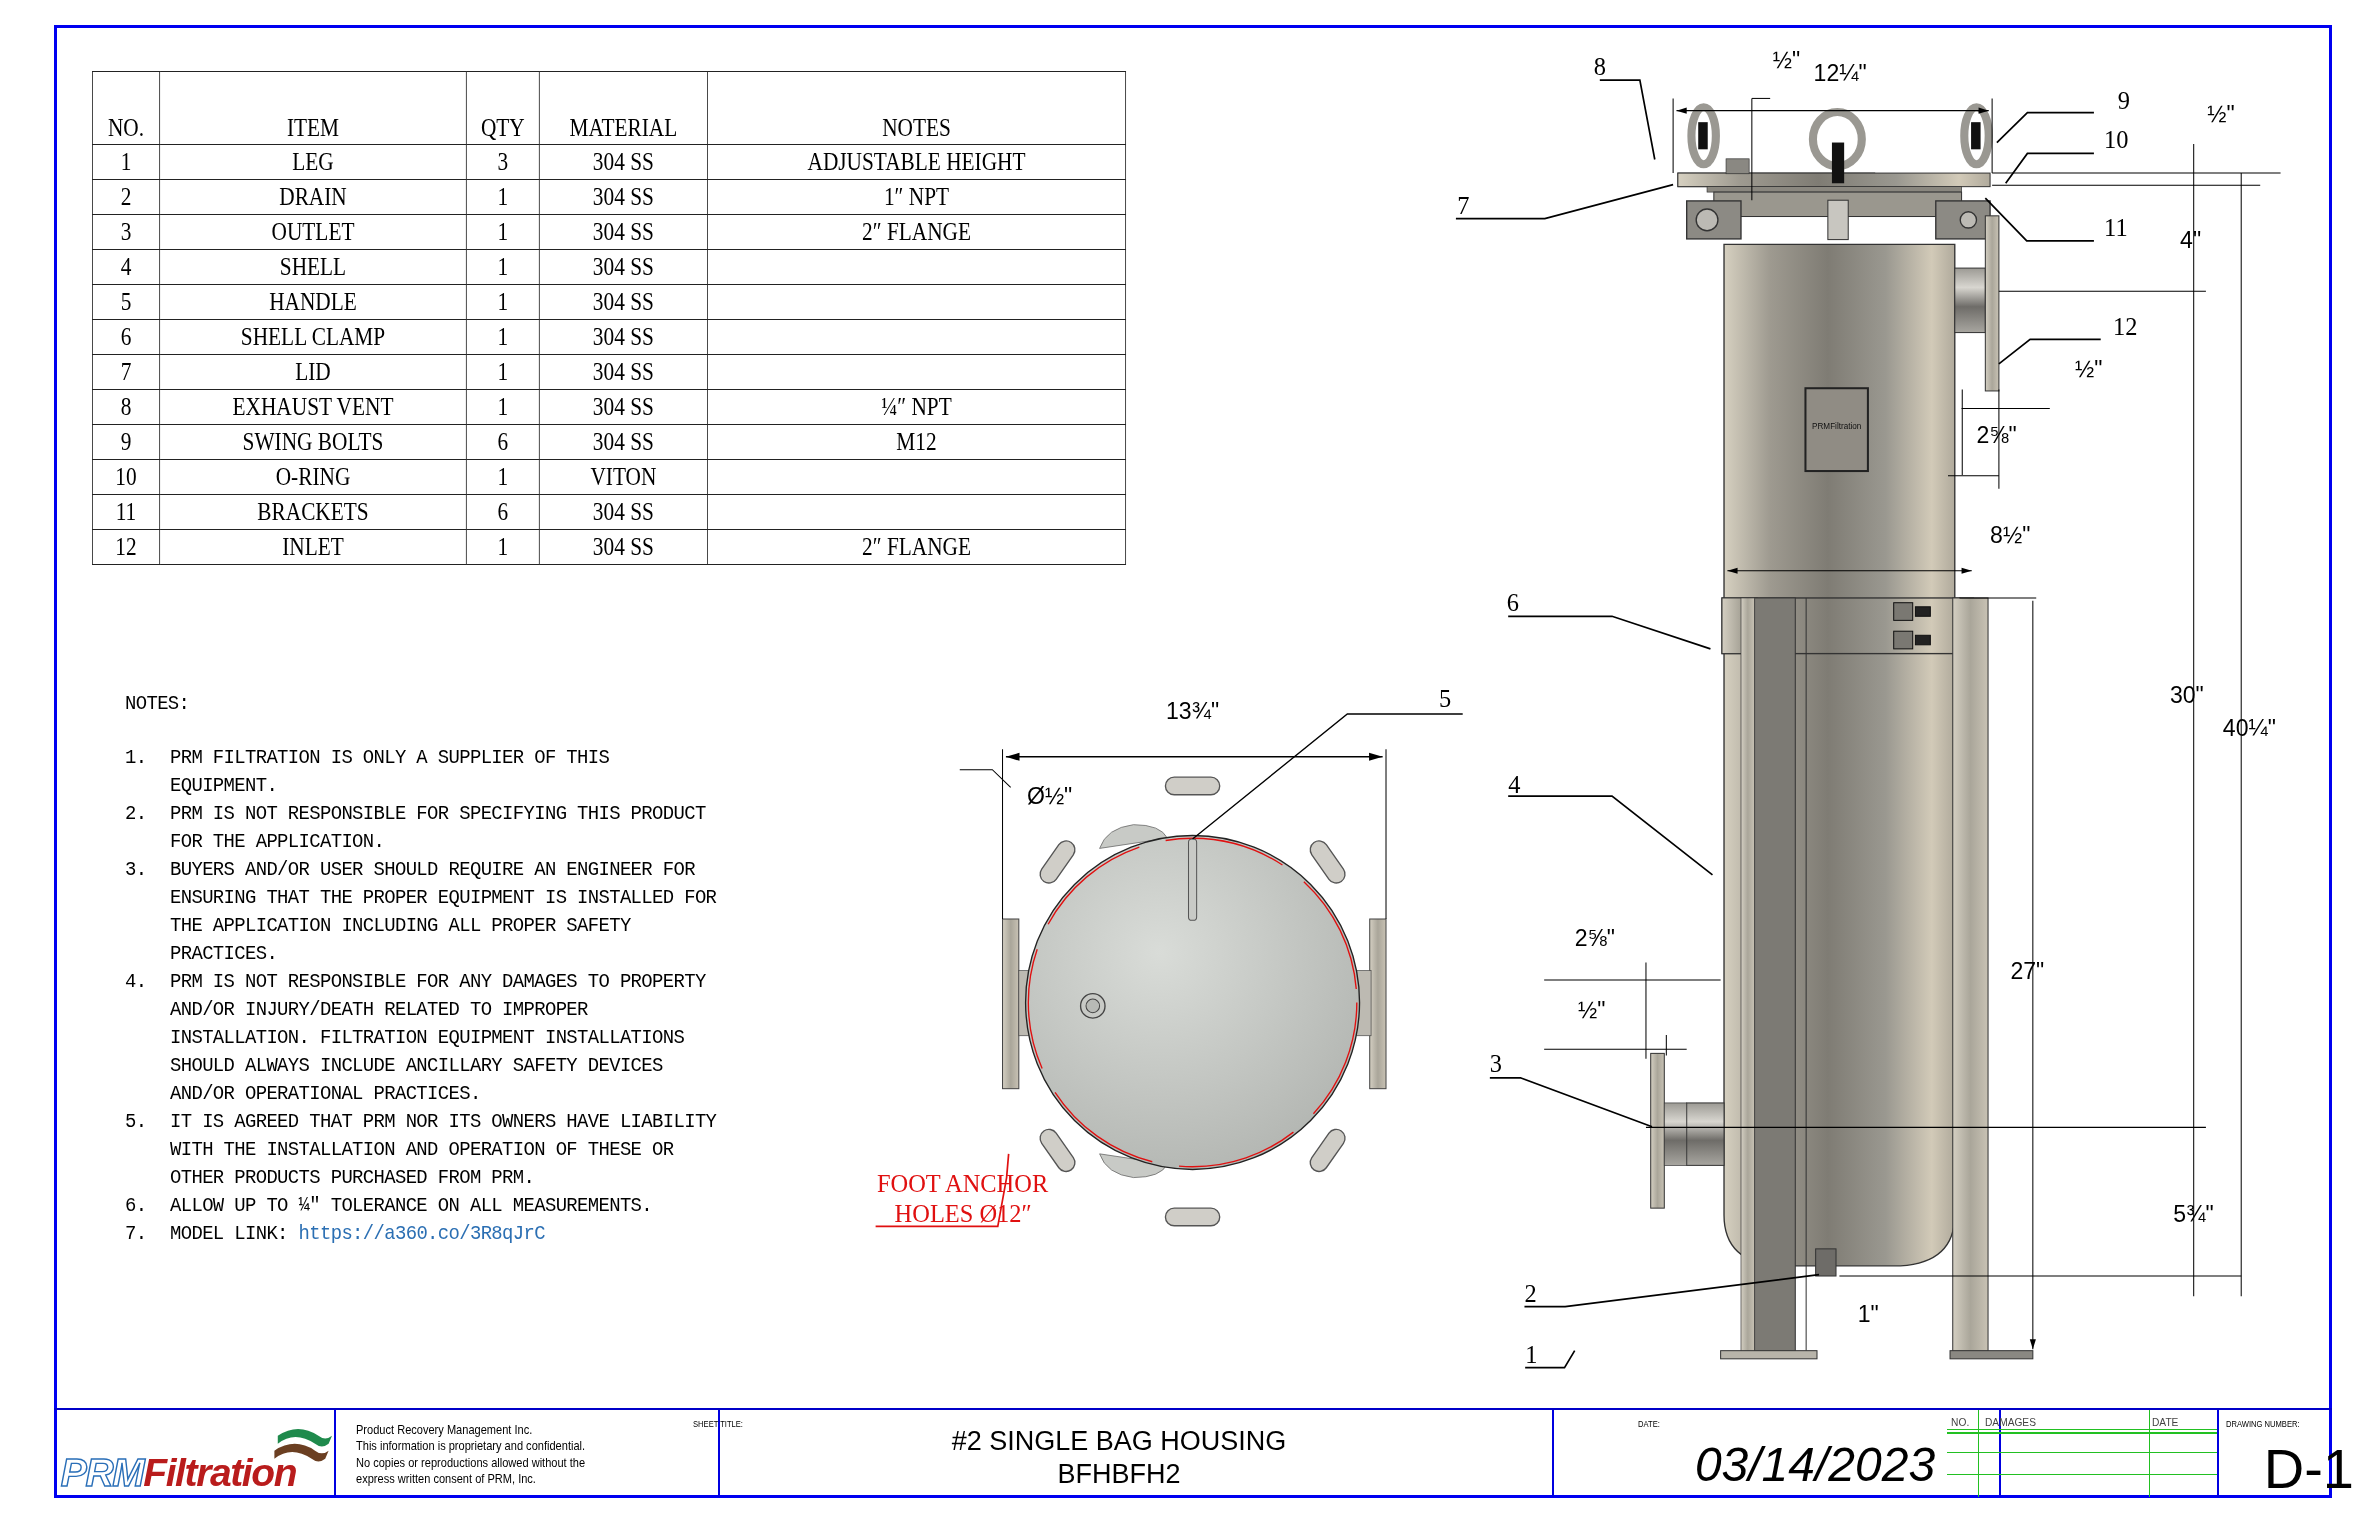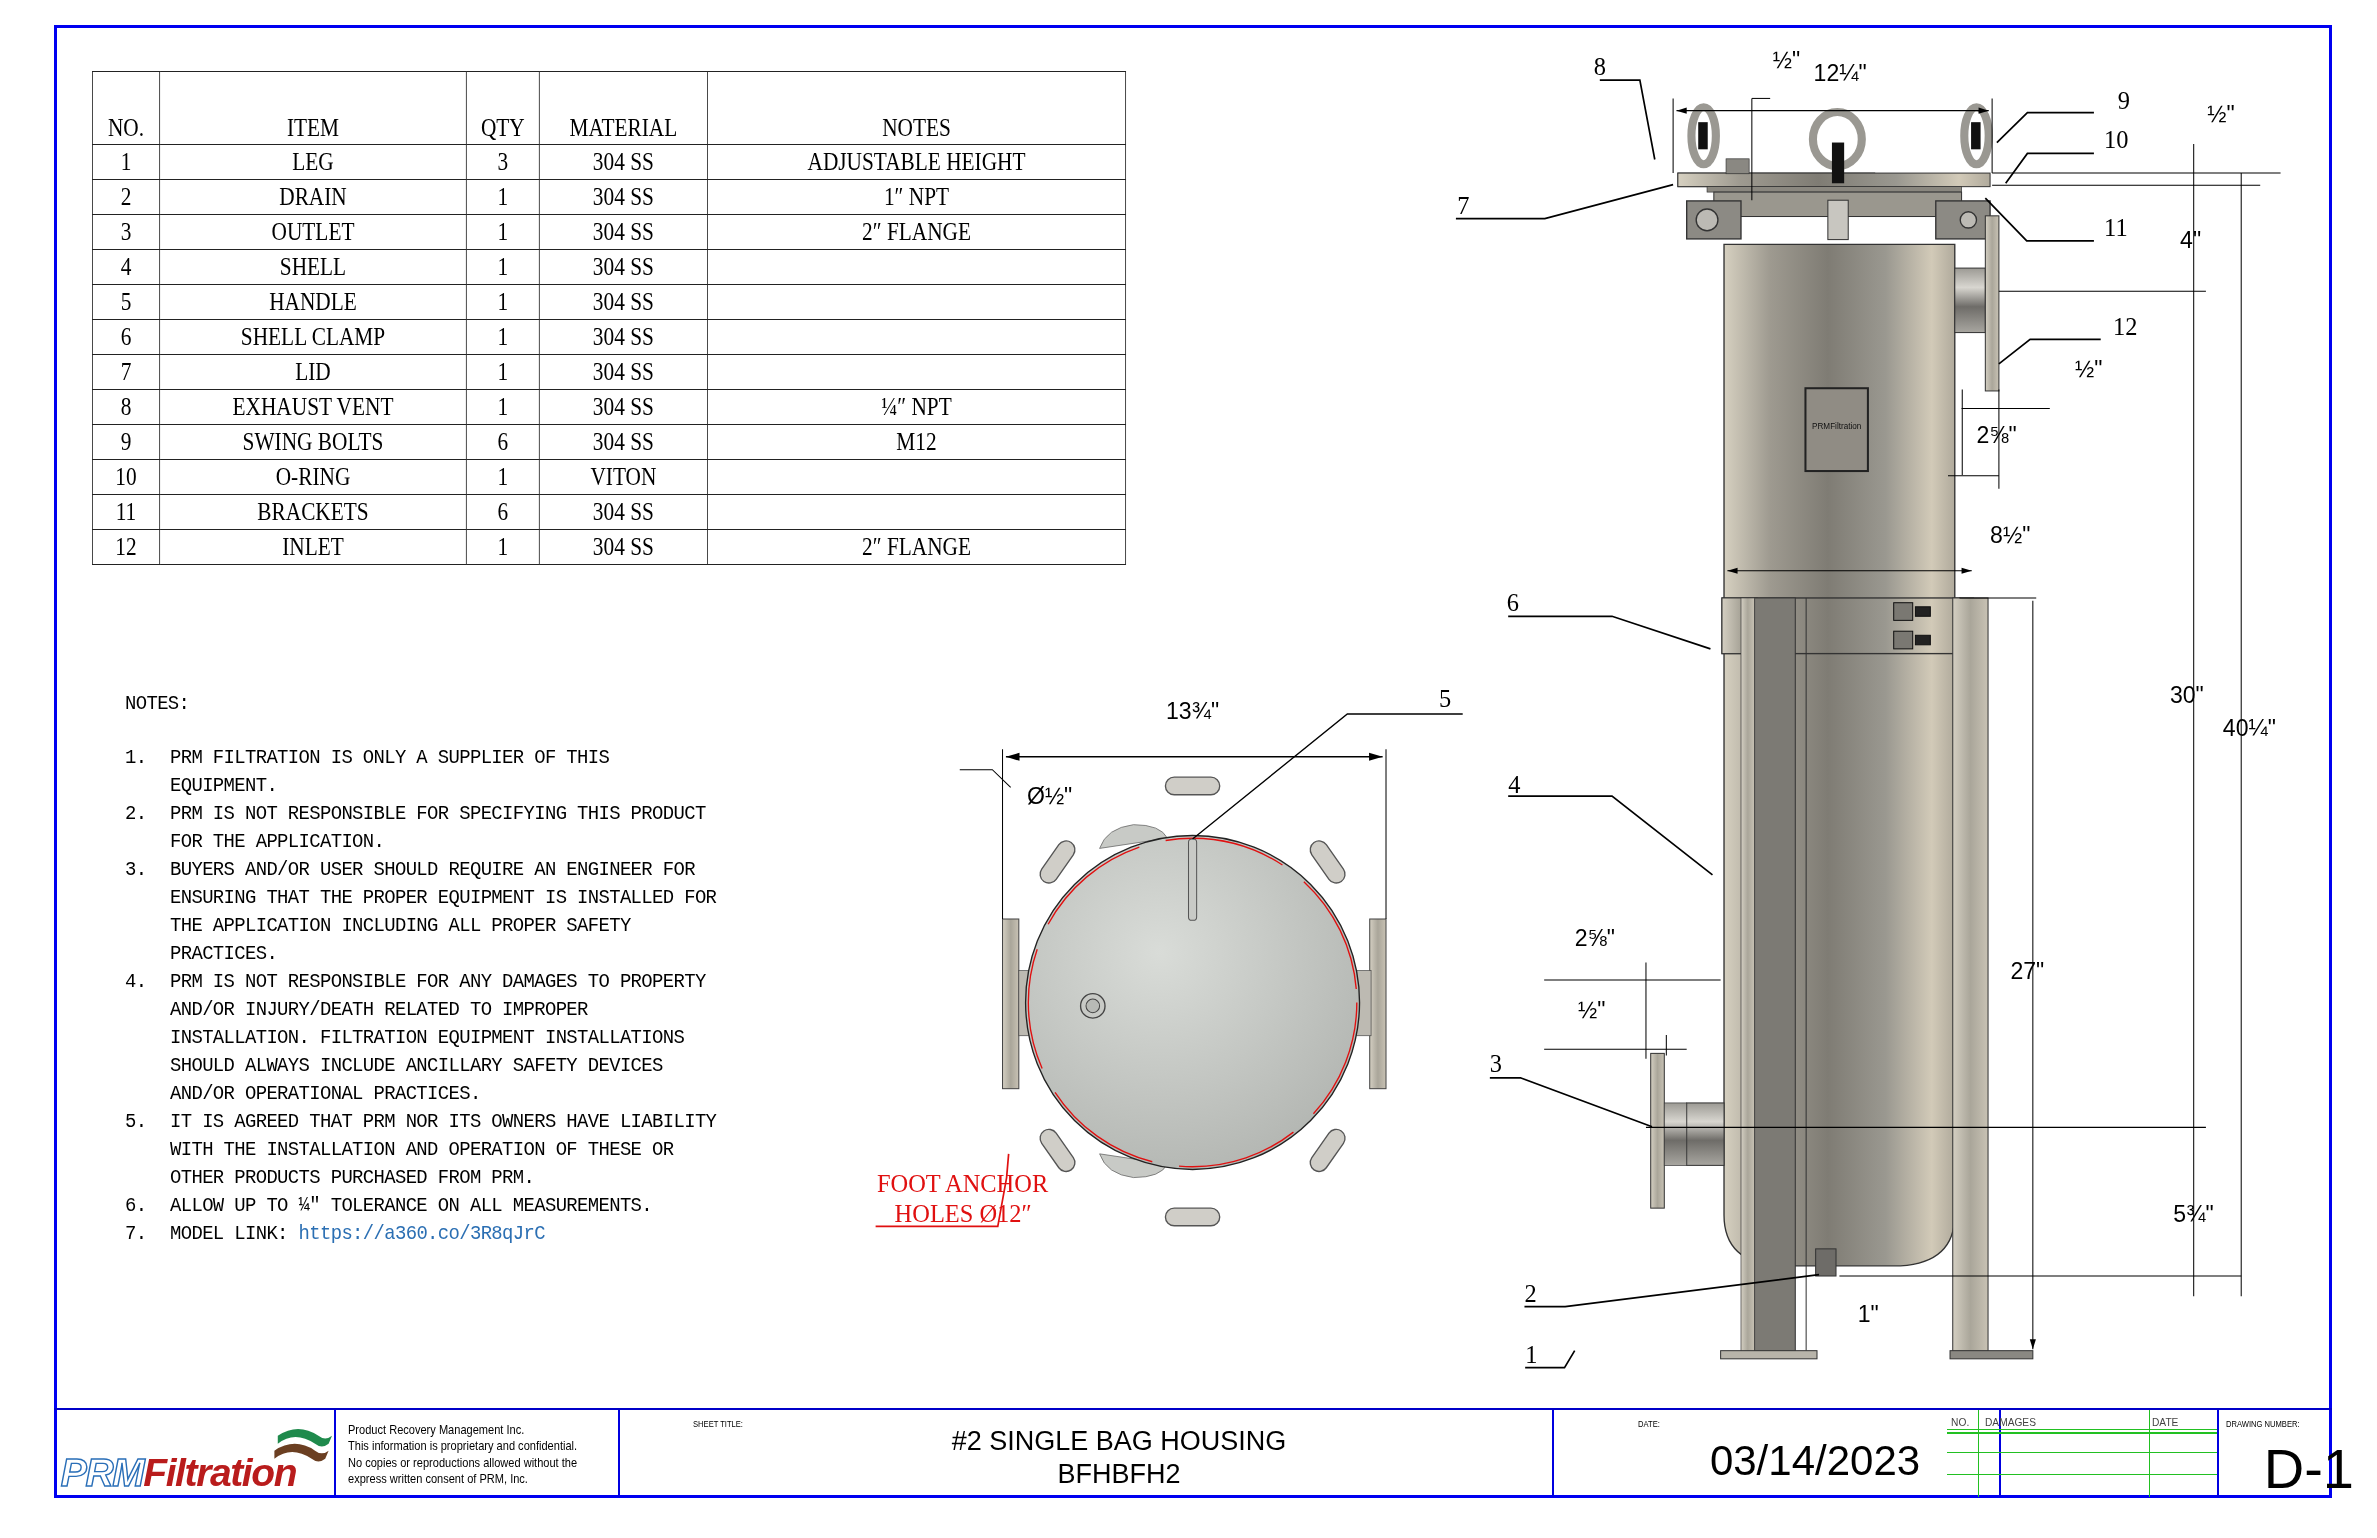--- a/index.html
+++ b/index.html
@@ -22,21 +22,21 @@
 
   
   .tb { position:absolute; left:54px; top:1408px; width:2278px; height:90px; border-top:2px solid #0000c8; }
   .tb .cell { position:absolute; top:0; height:87px; border-right:2.7px solid #0000e0; box-sizing:border-box; }
   .small { font-family:"Liberation Sans", sans-serif; font-size:9.5px; position:absolute; left:6.8px; top:8.1px; transform:scaleX(0.8); transform-origin:left top; }
   .logo { position:absolute; left:6.8px; top:41px; font-family:"Liberation Sans", sans-serif; font-style:italic; font-weight:bold; font-size:39px; letter-spacing:-1.4px; }
   .logo .prm { color:#fff;text-align:center; -webkit-text-stroke:1.4px #2a6fb8; }
   .logo .filt { color:#b91c1c; }
   .conf { position:absolute; left:20.4px; top:12.2px; font-family:"Liberation Sans", sans-serif; font-size:13px; line-height:16.3px; transform:scaleX(0.85); transform-origin:left top; }
   .sheet-title { position:absolute; left:0; right:0; top:15px; text-align:center; font-family:"Liberation Sans", sans-serif; font-size:27px; line-height:33px; }
-  .date-val { position:absolute; left:0; right:0; top:27px; text-align:center; font-family:"Liberation Sans", sans-serif; font-size:42px; }
+  .date-val { position:absolute; left:0; right:0; top:27px; text-align:center; font-family:"Liberation Sans", sans-serif; font-size:48px;font-style:italic; }
   .rev-head { position:absolute; top:6.8px; font-family:"Liberation Sans", sans-serif; font-size:10.2px; color:#444; }
   .gline { position:absolute; left:0; right:0; height:1.4px; background:#22c022; }
   .gvline { position:absolute; top:0; bottom:0; width:1.4px; background:#22c022; }
   .dnum { position:absolute; left:0; right:0; top:26px; text-align:right; font-family:Liberation Sans, sans-serif; font-size:56px; }
 
   
   .svgwrap { position:absolute; left:0; top:0; }
   .lbl { font-family:"Liberation Serif", serif; font-size:36px; }
   .dim { font-family:"Liberation Sans", sans-serif; font-size:34px; }
   .red { fill:#e01010; font-family:"Liberation Serif", serif; font-size:36px; }
@@ -376,21 +376,21 @@
 </svg>
 
 <div class="tb">
   <div class="cell" style="left:0; width:282px;">
     <div class="logo"><span class="prm">PRM</span><span class="filt">Filtration</span></div>
     <svg style="position:absolute; left:217px; top:12.2px;" width="61" height="41" viewBox="0 0 90 60">
       <path d="M10 20 q30 -20 60 0 q10 8 20 0 l-5 12 q-10 8 -20 0 q-30 -20 -55 0z" fill="#1f8a4c"></path>
       <path d="M5 42 q30 -20 60 0 q10 8 20 0 l-5 12 q-10 8 -20 0 q-30 -20 -55 0z" fill="#6b3f22"></path>
     </svg>
   </div>
-  <div class="cell" style="left:274px; width:292px;">
+  <div class="cell" style="left:282px; width:384px;">
     <div class="conf">
       <div>Product Recovery Management Inc.</div>
       <div>This information is proprietary and confidential.</div>
       <div>No copies or reproductions allowed without the</div>
       <div>express written consent of PRM, Inc.</div>
     </div>
   </div>
   <div class="cell" style="left:632px; width:868px;">
     <div class="small">SHEET TITLE:</div>
     <div class="sheet-title">

